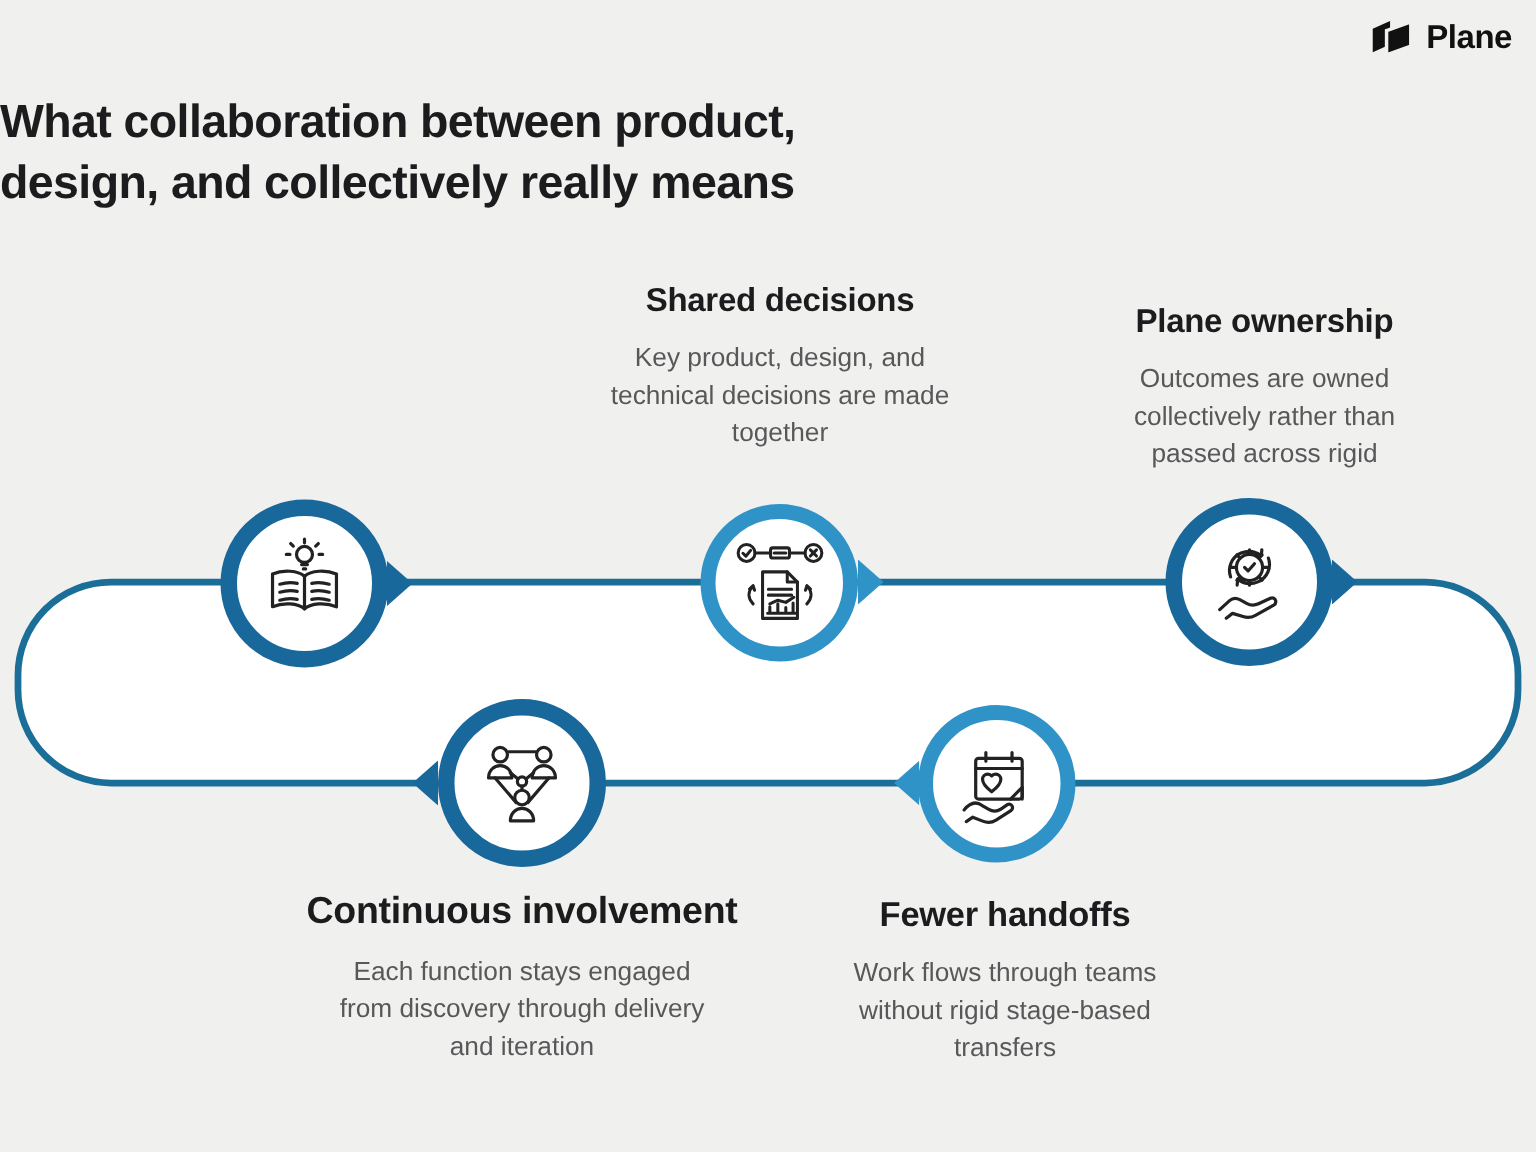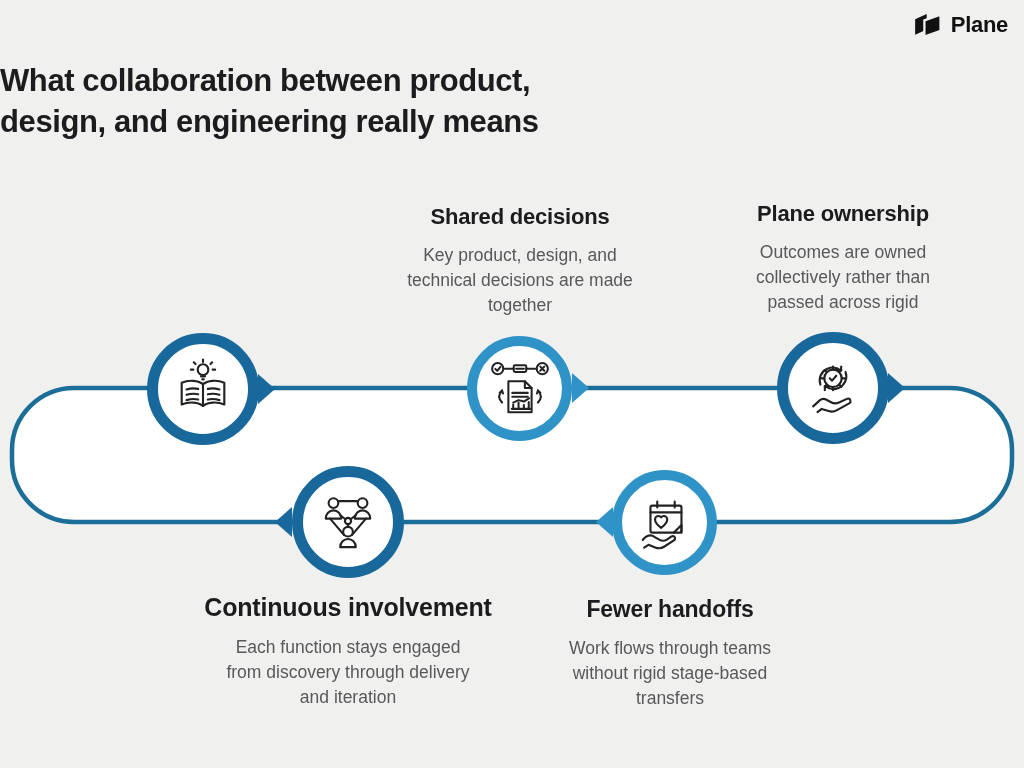--- a/index.html
+++ b/index.html
@@ -29,21 +29,21 @@
 
   
   .track{position:absolute;left:0;top:0;z-index:1}
 
   
   .section{position:absolute;text-align:center;z-index:3}
   .section h2{font-size:22px;font-weight:bold;color:var(--heading);letter-spacing:-0.2px;margin-bottom:13px}
   .section p{font-size:17.5px;line-height:25px;color:var(--body)}
   .sec-1{left:73px;top:197px;width:260px}
   .sec-1 p{width:242px;margin:0 auto}
-  .sec-2{left:395px;top:204px;width:250px}
+  .sec-2{left:395px;top:187px;width:250px}
   .sec-2 p{width:235px;margin:0 auto}
   .sec-3{left:723px;top:201px;width:240px}
   .sec-3 p{width:215px;margin:0 auto}
   .sec-4{left:188px;top:593px;width:320px}
   .sec-4 h2{font-size:25px}
   .sec-4 p{width:250px;margin:0 auto}
   .sec-5{left:535px;top:596px;width:270px}
   .sec-5 h2{font-size:23px}
   .sec-5 p{width:245px;margin:12px auto}
 
@@ -72,21 +72,21 @@
         <path d="M1 6 L11 1.5 V15 L1 19.5 Z" fill="#111"></path>
         <path d="M9 7 L23 2 V16 L9 21 Z" fill="#111" stroke="#f0f0ee" stroke-width="2"></path>
         <path d="M12 9.5 L20 6.6 V12 L12 15 Z" fill="#111"></path>
       </svg>
     </span>
     <span class="brand-label">Plane</span>
   </div>
 
   <h1 class="title">
     <span>What collaboration between product,</span><br>
-    <span>design, and engineering really means</span>
+    <span>design, and collectively really means</span>
   </h1>
 
   <svg class="track" width="1024" height="768">
     <rect x="12" y="388" width="1000" height="134" rx="62" fill="#ffffff" stroke="#1b6e97" stroke-width="4.5"></rect>
   </svg>
 
   <div class="section sec-2">
     <h2>Shared decisions</h2>
     <p>Key product, design, and technical decisions are made together</p>
   </div>

